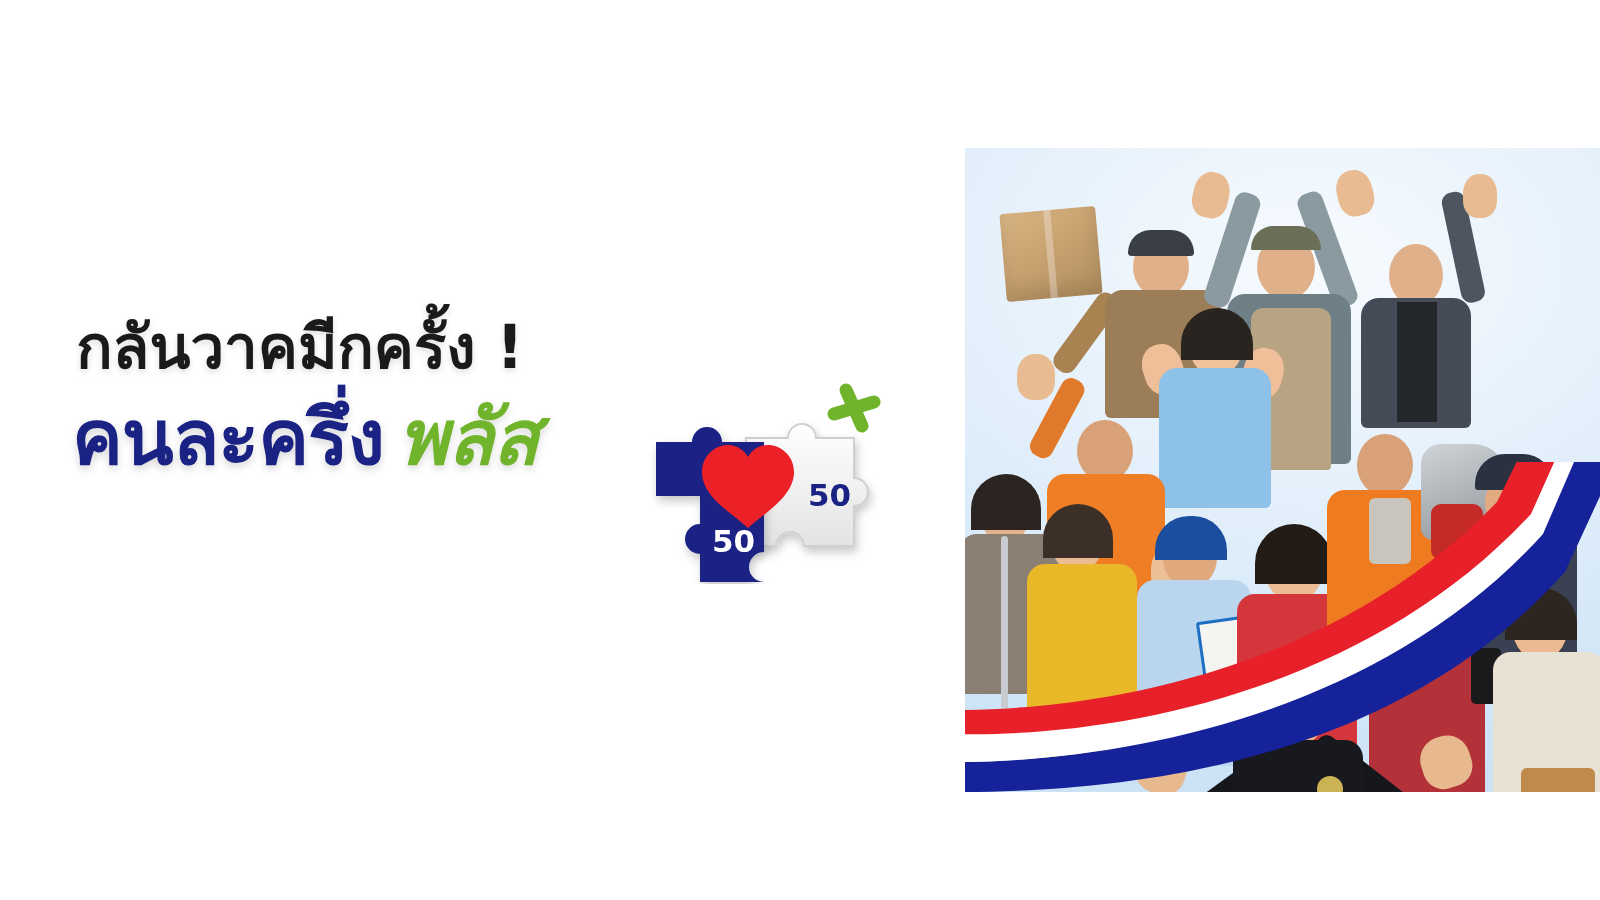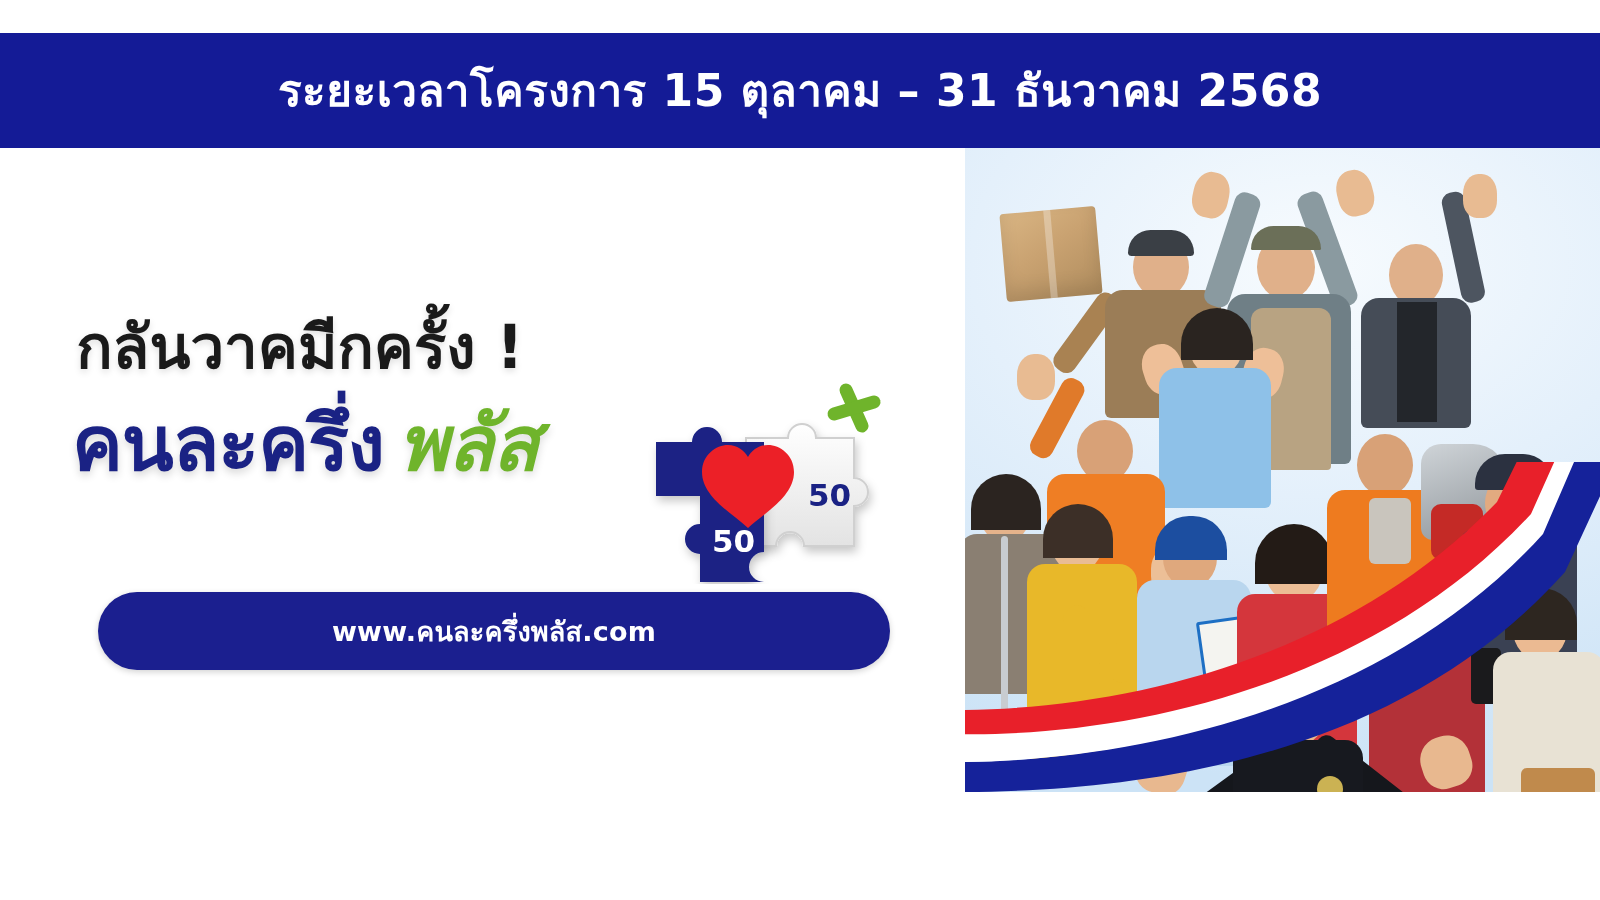--- a/index.html
+++ b/index.html
@@ -57,20 +57,21 @@
 
   .logo-row {
     position:absolute; left:0; top:238px;
     width:965px; height:190px;
   }
 
   .brand-wrap {
     position:absolute; left:72px; top:20px;
     white-space:nowrap;
     line-height:1;
+    font-family:Liberation Mono, monospace;
   }
   .brand-blue {
     font-size:76px;
     font-weight:700;
     color:#1a2284;
     letter-spacing:-1px;
     text-shadow:0 4px 8px rgba(0,0,0,0.16);
   }
   .brand-green {
     font-size:76px;
@@ -148,23 +149,20 @@
     background:#ffffff;
   }
 </style>
 </head>
 <body>
 
 <div id="poster">
 
   <div class="top-white"></div>
 
-  <div class="banner">
-    <div class="banner-text">ระยะเวลาโครงการ 15 ตุลาคม – 31 ธันวาคม 2568</div>
-  </div>
 
   <div class="left-col">
 
     <div class="headline">กลันวาคมีกครั้ง !</div>
 
     <div class="logo-row">
 
       <div class="brand-wrap">
         <span class="brand-blue">คนละครึ่ง</span><span class="brand-green">พลัส</span>
       </div>
@@ -229,23 +227,20 @@
 
           <g stroke="#6fb42b" stroke-width="13" stroke-linecap="round">
             <line x1="218" y1="16" x2="234" y2="52"></line>
             <line x1="206" y1="40" x2="246" y2="28"></line>
           </g>
         </svg>
       </div>
 
     </div>
 
-    <div class="url-button">
-      <span class="url-button-label">www.คนละครึ่งพลัส.com</span>
-    </div>
 
   </div>
 
   <div class="photo-panel">
     <div class="sky"></div>
 
     <div class="people">
 
       <div class="box-parcel" style="left:38px; top:62px; width:96px; height:88px; transform:rotate(-5deg);"></div>
 

